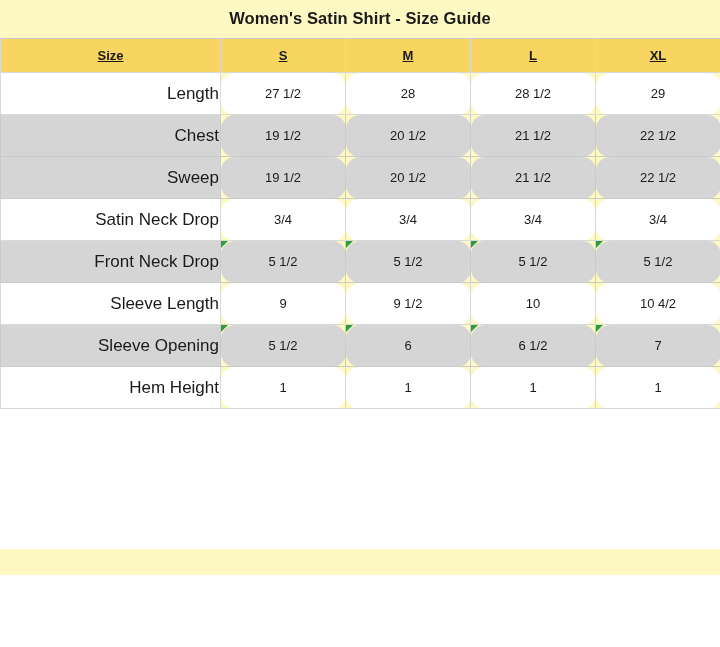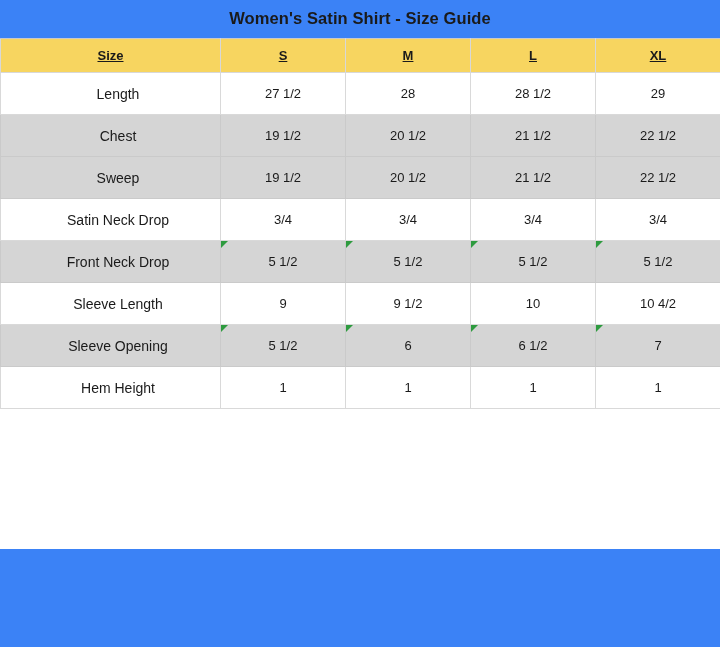--- a/index.html
+++ b/index.html
@@ -9,23 +9,23 @@
   body {
     width: 720px;
     height: 647px;
     background: #ffffff;
     font-family: "Liberation Sans", sans-serif;
     color: #000000;
     overflow: hidden;
   }
   .page {
     width: 720px;
-    height: 647px;
+    height: 575px;
     position: relative;
-    background: #3b82f6;
+    background: #fef9c3;
   }
   .title {
     text-align: center;
     font-size: 16.5px;
     font-weight: bold;
     color: #1a1a1a;
     padding: 9px 0 10px 0;
     letter-spacing: 0.1px;
   }
   table.size-guide {
@@ -51,34 +51,35 @@
   }
   tbody td {
     height: 39px;
     font-size: 13px;
     border: 1px solid #d9d9d9;
     text-align: center;
     vertical-align: middle;
     color: #1a1a1a;
   }
   tbody td.row-label {
-    text-align: center;
+    text-align: right;
     padding-left: 16px;
-    font-size: 14px;
+    font-size: 17px;
   }
   tbody tr.alt td {
     background: #d5d5d5;
     border-color: #cacaca;
   }
   tbody tr.plain td {
     background: #ffffff;
   }
   
   tbody td.val {
     position: relative;
+    border-radius: 14px;
   }
   
   .marker {
     position: absolute;
     top: 0;
     left: 0;
     width: 0;
     height: 0;
     border-top: 7px solid #2e9b3f;
     border-right: 7px solid transparent;

